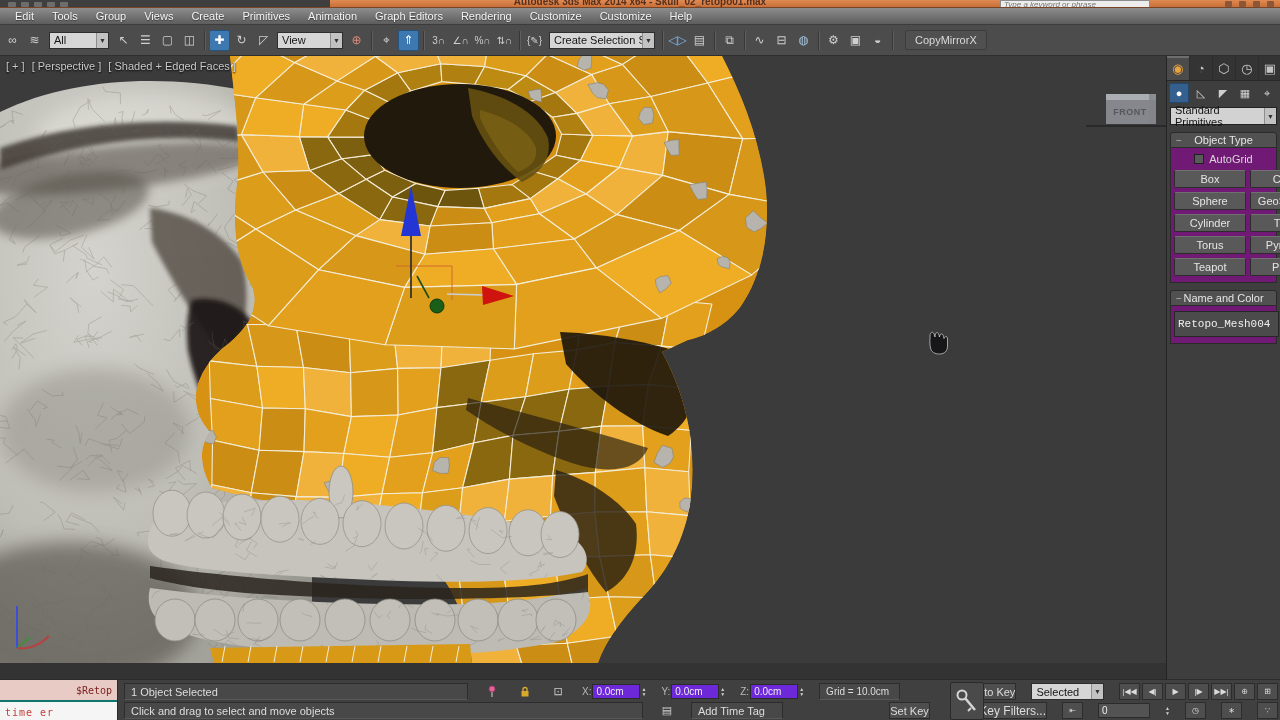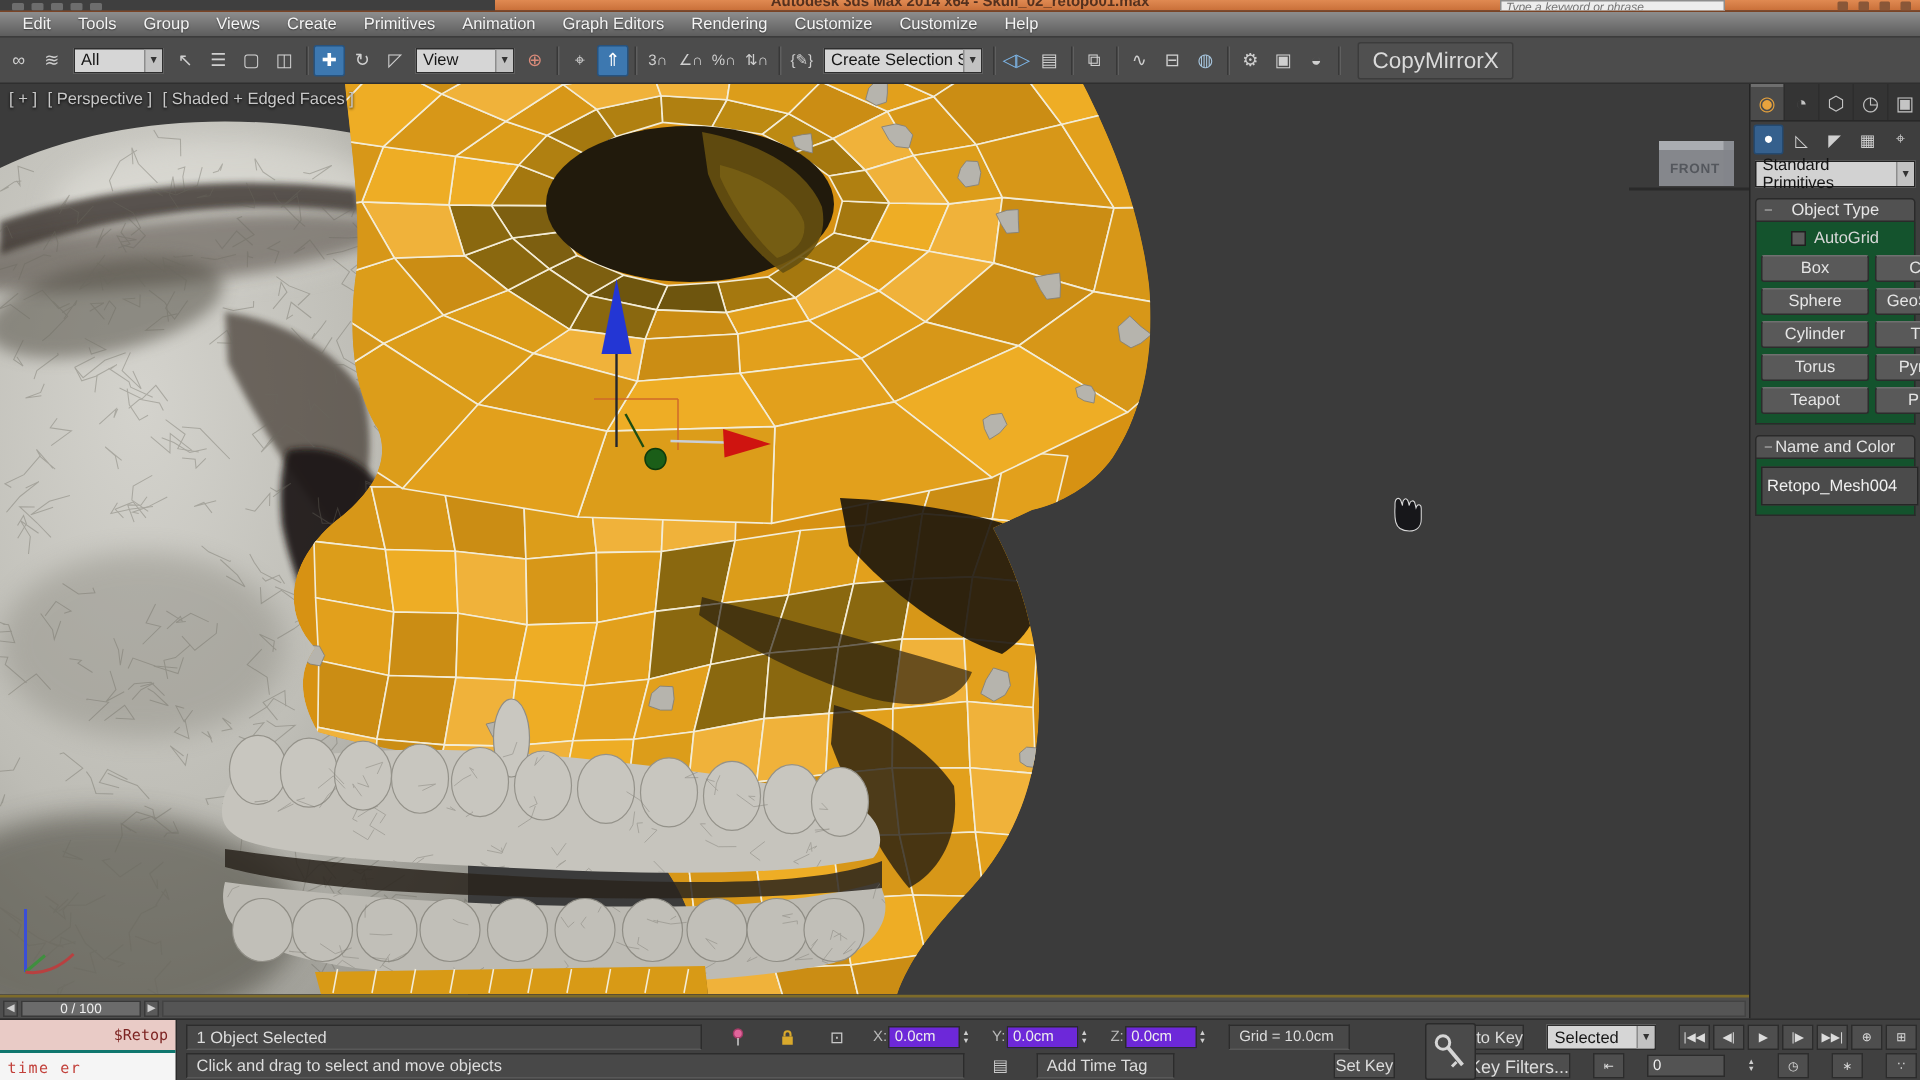--- a/index.html
+++ b/index.html
@@ -18,47 +18,47 @@
   
   .main-toolbar{height:31px;background:#4c4c4c;display:flex;align-items:center;padding:0 2px;border-bottom:1px solid #2f2f2f;gap:1px;overflow:hidden}
   .tbi{min-width:21px;height:21px;display:flex;align-items:center;justify-content:center;font-size:12px;color:#cfcfcf;border:1px solid transparent;border-radius:2px;white-space:nowrap}
   .tbi.small{font-size:10px}
   .tbi.active{background:#3d78b0;border-color:#27537f;color:#fff}
   .tb-sep{width:1px;height:19px;background:#383838;margin:0 3px;box-shadow:1px 0 0 #5f5f5f}
   .dd{background:#d6d6d6;border:1px solid #2e2e2e;color:#161616;font-size:11px;height:17px;display:flex;align-items:center;justify-content:space-between;padding-left:4px;white-space:nowrap;overflow:hidden}
   .dd .ddv{overflow:hidden;white-space:nowrap}
   .dd .arrow{background:#c2c2c2;border-left:1px solid #8d8d8d;font-size:7px;padding:0 2px;height:100%;display:flex;align-items:center;color:#333;flex:none}
   .w-all{width:60px;margin:0 3px}.w-view{width:66px;margin:0 2px}.w-sets{width:106px;margin:0 3px}
-  .copy-mirror{font-size:15px;color:#dadada;padding:3px 9px;margin-left:8px;background:#505050;border:1px solid #3c3c3c;border-radius:2px;white-space:nowrap}
+  .copy-mirror{font-size:11px;color:#dadada;padding:3px 9px;margin-left:8px;background:#505050;border:1px solid #3c3c3c;border-radius:2px;white-space:nowrap}
   
   .mid{display:flex}
   .vp-col{width:1166px}
   .viewport{position:relative;height:607px;background:#3b3b3b;overflow:hidden}
   .viewport svg{position:absolute;left:0;top:0}
   .vp-label{position:absolute;left:6px;top:4px;font-size:11px;color:#c9c9c9;display:flex;gap:7px;text-shadow:0 1px 2px #000;z-index:5}
   .vp-label span{cursor:default}
   
   .cmd-panel{width:114px;height:623px;background:#3e3e3e;border-left:1px solid #242424;overflow:hidden;color:#d6d6d6}
   .cmd-tabs{display:flex;height:25px;background:#343434;border-bottom:1px solid #282828}
   .cmd-tab{width:23px;display:flex;align-items:center;justify-content:center;font-size:13px;color:#c4c4c4;border-right:1px solid #2d2d2d;flex:none}
   .cmd-tab.active{background:#4b4b4b;box-shadow:inset 0 2px 0 #6e6e6e;color:#e8a33d}
   .cmd-subtabs{display:flex;height:24px;align-items:center;padding-left:2px;gap:2px}
   .cmd-subtab{width:20px;height:20px;display:flex;align-items:center;justify-content:center;font-size:11px;color:#cfcfcf;border:1px solid transparent}
   .cmd-subtab.active{background:#35608d;border-color:#24496f;border-radius:2px;color:#fff}
   .cat-dd{margin:2px 3px 4px;height:18px;background:#d2d2d2;border:1px solid #232323;color:#141414;font-size:11px;display:flex;align-items:center;justify-content:space-between;padding-left:4px}
   .cat-dd .arrow{background:#c2c2c2;border-left:1px solid #8d8d8d;font-size:7px;height:100%;display:flex;align-items:center;padding:0 2px;color:#333}
   .rollout{margin:7px 3px 0}
   .roll-head{height:16px;background:#515151;border:1px solid #2a2a2a;border-radius:3px 3px 0 0;display:flex;align-items:center;justify-content:center;position:relative;font-size:11px;color:#e5e5e5}
   .roll-head .minus{position:absolute;left:5px;font-size:10px;color:#b5b5b5}
-  .roll-body{background:#14532d;border:1px solid #2a2a2a;border-top:none;padding:5px 3px 6px}
+  .roll-body{background:#701a75;border:1px solid #2a2a2a;border-top:none;padding:5px 3px 6px}
   .autogrid{display:flex;align-items:center;gap:5px;justify-content:center;margin-bottom:5px;font-size:11px;color:#d9d9d9}
   .cb{width:10px;height:10px;border:1px solid #1f1f1f;background:#5a5a5a;flex:none}
   .ot-grid{display:grid;grid-template-columns:72px 72px;gap:4px;width:152px}
   .ot-btn{height:18px;background:#595959;border:1px solid #2c2c2c;border-top-color:#707070;color:#e5e5e5;font-size:11px;font-family:inherit;border-radius:2px;white-space:nowrap;overflow:hidden}
-  .name-input{width:105px;height:18px;background:#4b4b4b;border:1px solid #262626;color:#efefef;font-size:11px;padding:12px 3px;font-family:Liberation Sans, sans-serif}
+  .name-input{width:105px;height:18px;background:#4b4b4b;border:1px solid #262626;color:#efefef;font-size:11px;padding:12px 3px;font-family:Liberation Mono, monospace}
   
   .time-slider{height:16px;background:#4e4e4e;border-top:2px solid #7d6b2a;display:flex;align-items:center;padding:0 2px;gap:2px}
   .ts-arrow{width:10px;height:11px;font-size:7px;color:#cfcfcf;display:flex;align-items:center;justify-content:center;background:#5a5a5a;border:1px solid #393939}
   .ts-handle{width:80px;height:11px;background:#6b6b6b;border:1px solid #393939;font-size:9px;color:#eee;display:flex;align-items:center;justify-content:center}
   .ts-track{flex:1;height:11px;background:#555;border:1px solid #434343}
   
   .status-bar{height:43px;background:#404040;position:relative;border-top:1px solid #2b2b2b;font-size:11px;color:#ddd}
   .listener{position:absolute;left:0;top:0;width:118px;height:43px;font-family:"DejaVu Sans Mono",monospace;font-size:10px;border-right:1px solid #2b2b2b}
   .listener .l1{height:22px;background:#e9cbc6;color:#7c2321;display:flex;align-items:center;justify-content:flex-end;padding:0 5px;border-bottom:2px solid #0f766e}
   .listener .l2{height:20px;background:#f5f5f5;color:#c2403a;display:flex;align-items:center;padding:0 5px;letter-spacing:1px}
@@ -862,26 +862,20 @@
           <rect x="1149" y="94" width="7" height="30" fill="#82858b" opacity="0.8"></rect>
           <text x="1130" y="115" font-size="9" font-family="Liberation Sans,sans-serif" font-weight="bold" fill="#54575d" text-anchor="middle" letter-spacing="0.5">FRONT</text>
           <path d="M930,336 c0,-4 3,-5 4,-2 l1,3 c0,-5 3,-6 4,-2 l0.5,2 c0.5,-4 3.5,-4 4,-0.5 l0.5,2 c1,-3 3.5,-2.5 3.5,0.5 l0,7 c0,5 -3,8 -8,8 c-5,0 -8,-2 -9,-6 c-0.7,-3 -0.7,-7 -0.5,-10 z" fill="#17171a" stroke="#d8d8d8" stroke-width="0.7"></path>
         </svg>
       <div class="vp-label">
         <span>[ + ]</span>
         <span>[ Perspective ]</span>
         <span>[ Shaded + Edged Faces ]</span>
       </div>
     </div>
-    <div class="time-slider">
-      <span class="ts-arrow">◀</span>
-      <span class="ts-handle">0 / 100</span>
-      <span class="ts-arrow">▶</span>
-      <div class="ts-track"></div>
-    </div>
   </div>
 
   <div class="cmd-panel">
     <div class="cmd-tabs">
 
     <span class="cmd-tab active">◉</span>
         <span class="cmd-tab">◔</span>
         <span class="cmd-tab">⬡</span>
         <span class="cmd-tab">◷</span>
         <span class="cmd-tab">▣</span>

